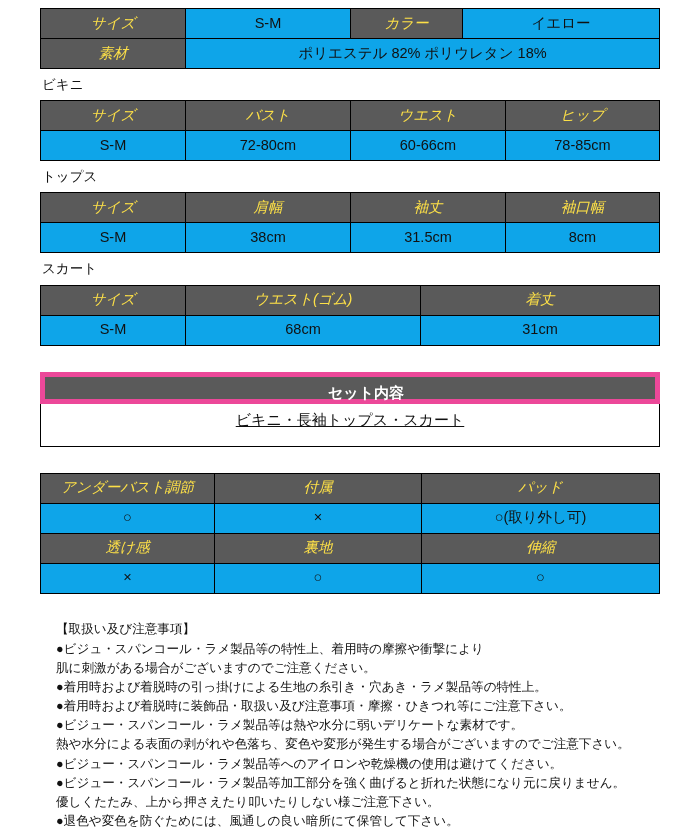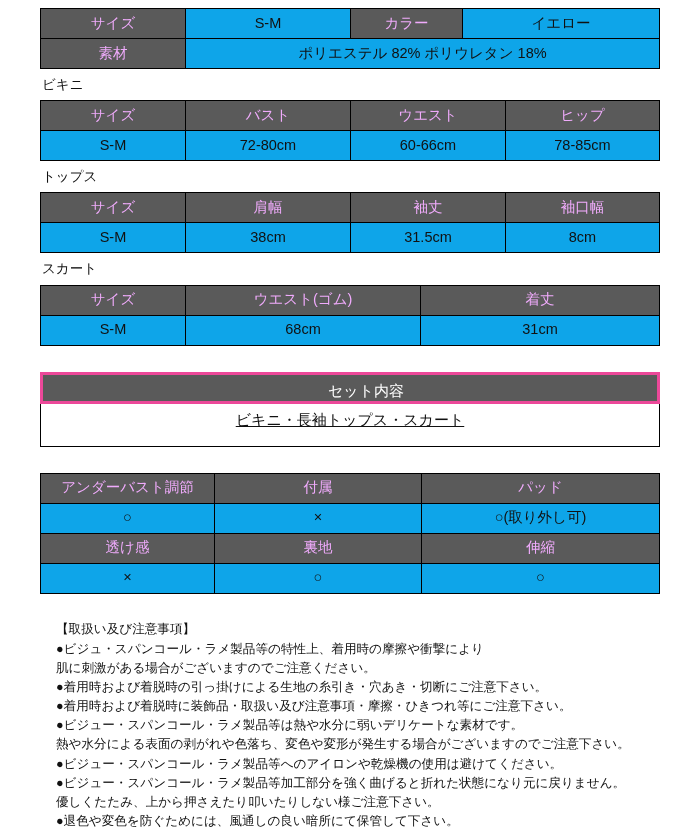--- a/index.html
+++ b/index.html
@@ -32,43 +32,44 @@
     height: 30px;
     text-align: center;
     vertical-align: middle;
     font-size: 14.5px;
     font-weight: normal;
     padding: 2px 4px;
     line-height: 1.2;
   }
   .hdr {
     background: #5a5a5a;
-    color: #f0abfc;
+    color: #fde047;
     font-weight: bold;
+    font-style: italic;
   }
   .cell {
     background: #0ea5e9;
     color: #111111;
   }
   .caption {
     font-size: 13.5px;
     color: #111111;
     margin: 8px 0 7px 2px;
     line-height: 1.2;
   }
   .gap-lg { height: 26px; }
   .set-title {
     background: #5a5a5a;
     color: #ffffff;
-    font-weight: normal;
+    font-weight: bold;
     font-size: 15px;
     text-align: center;
     height: 32px;
     line-height: 32px;
-    border: 3px solid #ec4899;
+    border: 5px solid #ec4899;
     padding-left: 32px;
   }
   .set-body {
     background: #ffffff;
     color: #111111;
     font-size: 15px;
     text-align: center;
     height: 43px;
     line-height: 32px;
     border: 1px solid #000000;
@@ -189,21 +190,21 @@
       <td class="cell mark">○</td>
       <td class="cell mark">○</td>
     </tr>
   </tbody>
     </table>
 
   <div class="notes">
     <p class="note-title">【取扱い及び注意事項】</p>
     <p>●ビジュ・スパンコール・ラメ製品等の特性上、着用時の摩擦や衝撃により</p>
     <p>肌に刺激がある場合がございますのでご注意ください。</p>
-    <p>●着用時および着脱時の引っ掛けによる生地の糸引き・穴あき・切断にご注意下さい。</p>
+    <p>●着用時および着脱時の引っ掛けによる生地の糸引き・穴あき・ラメ製品等の特性上。</p>
     <p>●着用時および着脱時に装飾品・取扱い及び注意事項・摩擦・ひきつれ等にご注意下さい。</p>
     <p>●ビジュー・スパンコール・ラメ製品等は熱や水分に弱いデリケートな素材です。</p>
     <p>熱や水分による表面の剥がれや色落ち、変色や変形が発生する場合がございますのでご注意下さい。</p>
     <p>●ビジュー・スパンコール・ラメ製品等へのアイロンや乾燥機の使用は避けてください。</p>
     <p>●ビジュー・スパンコール・ラメ製品等加工部分を強く曲げると折れた状態になり元に戻りません。</p>
     <p>優しくたたみ、上から押さえたり叩いたりしない様ご注意下さい。</p>
     <p>●退色や変色を防ぐためには、風通しの良い暗所にて保管して下さい。</p>
   </div>
 
 </div>

